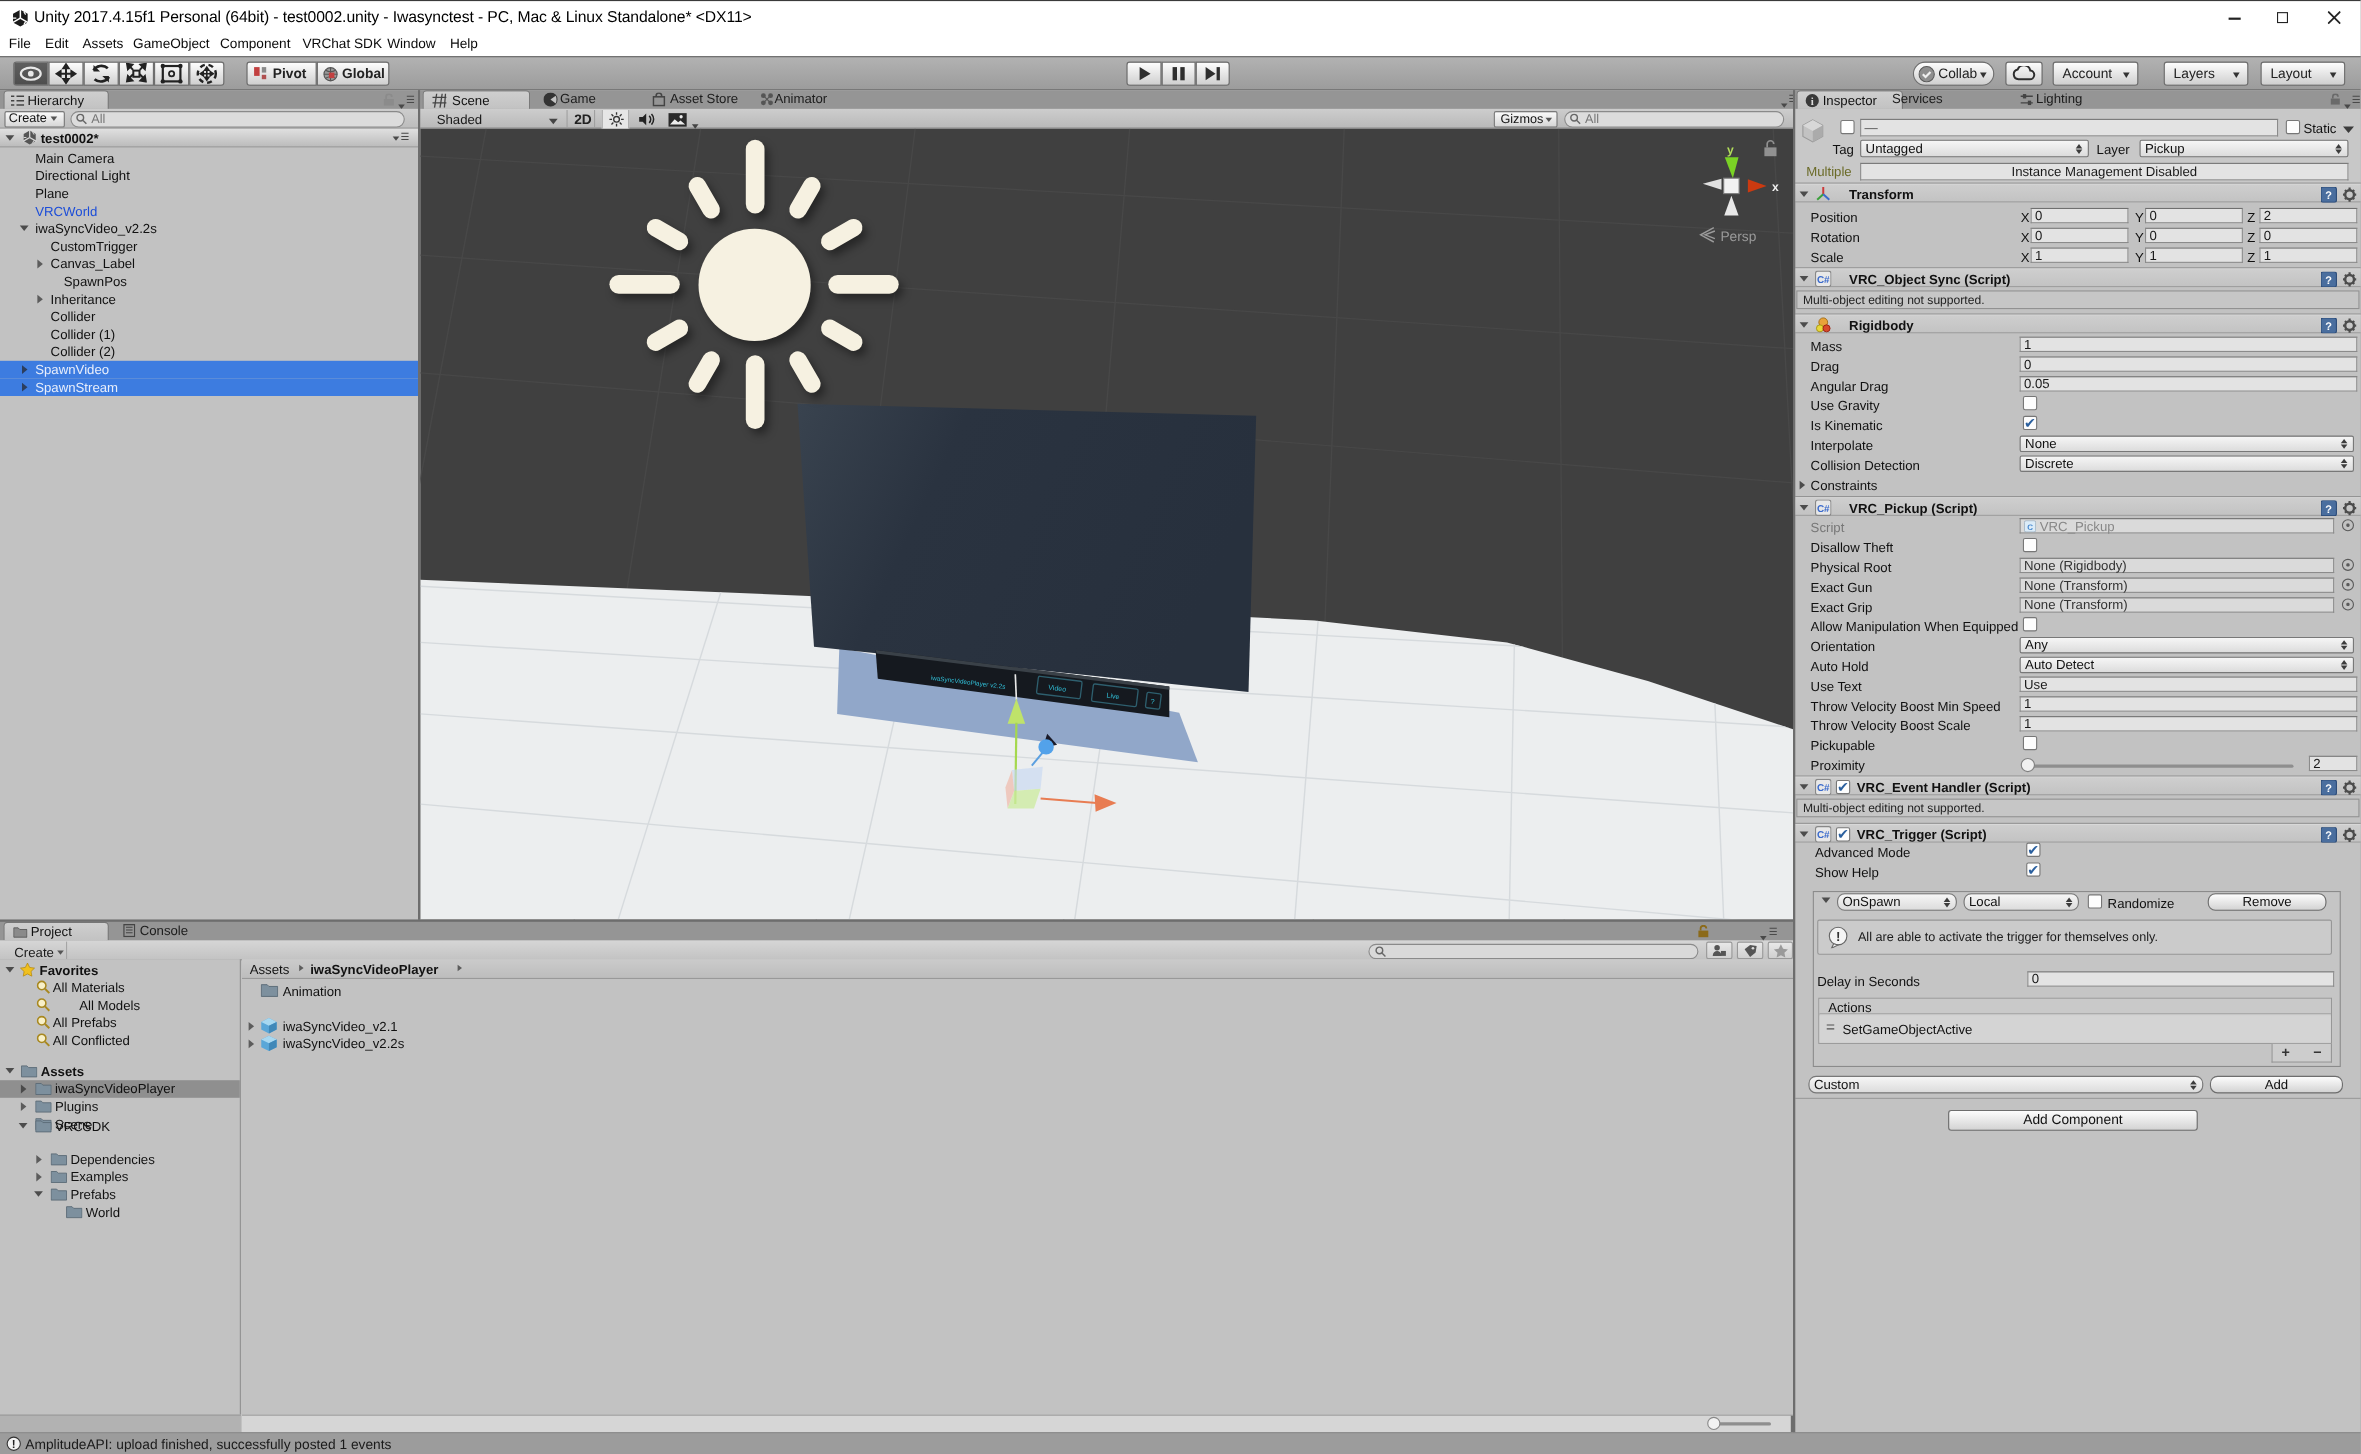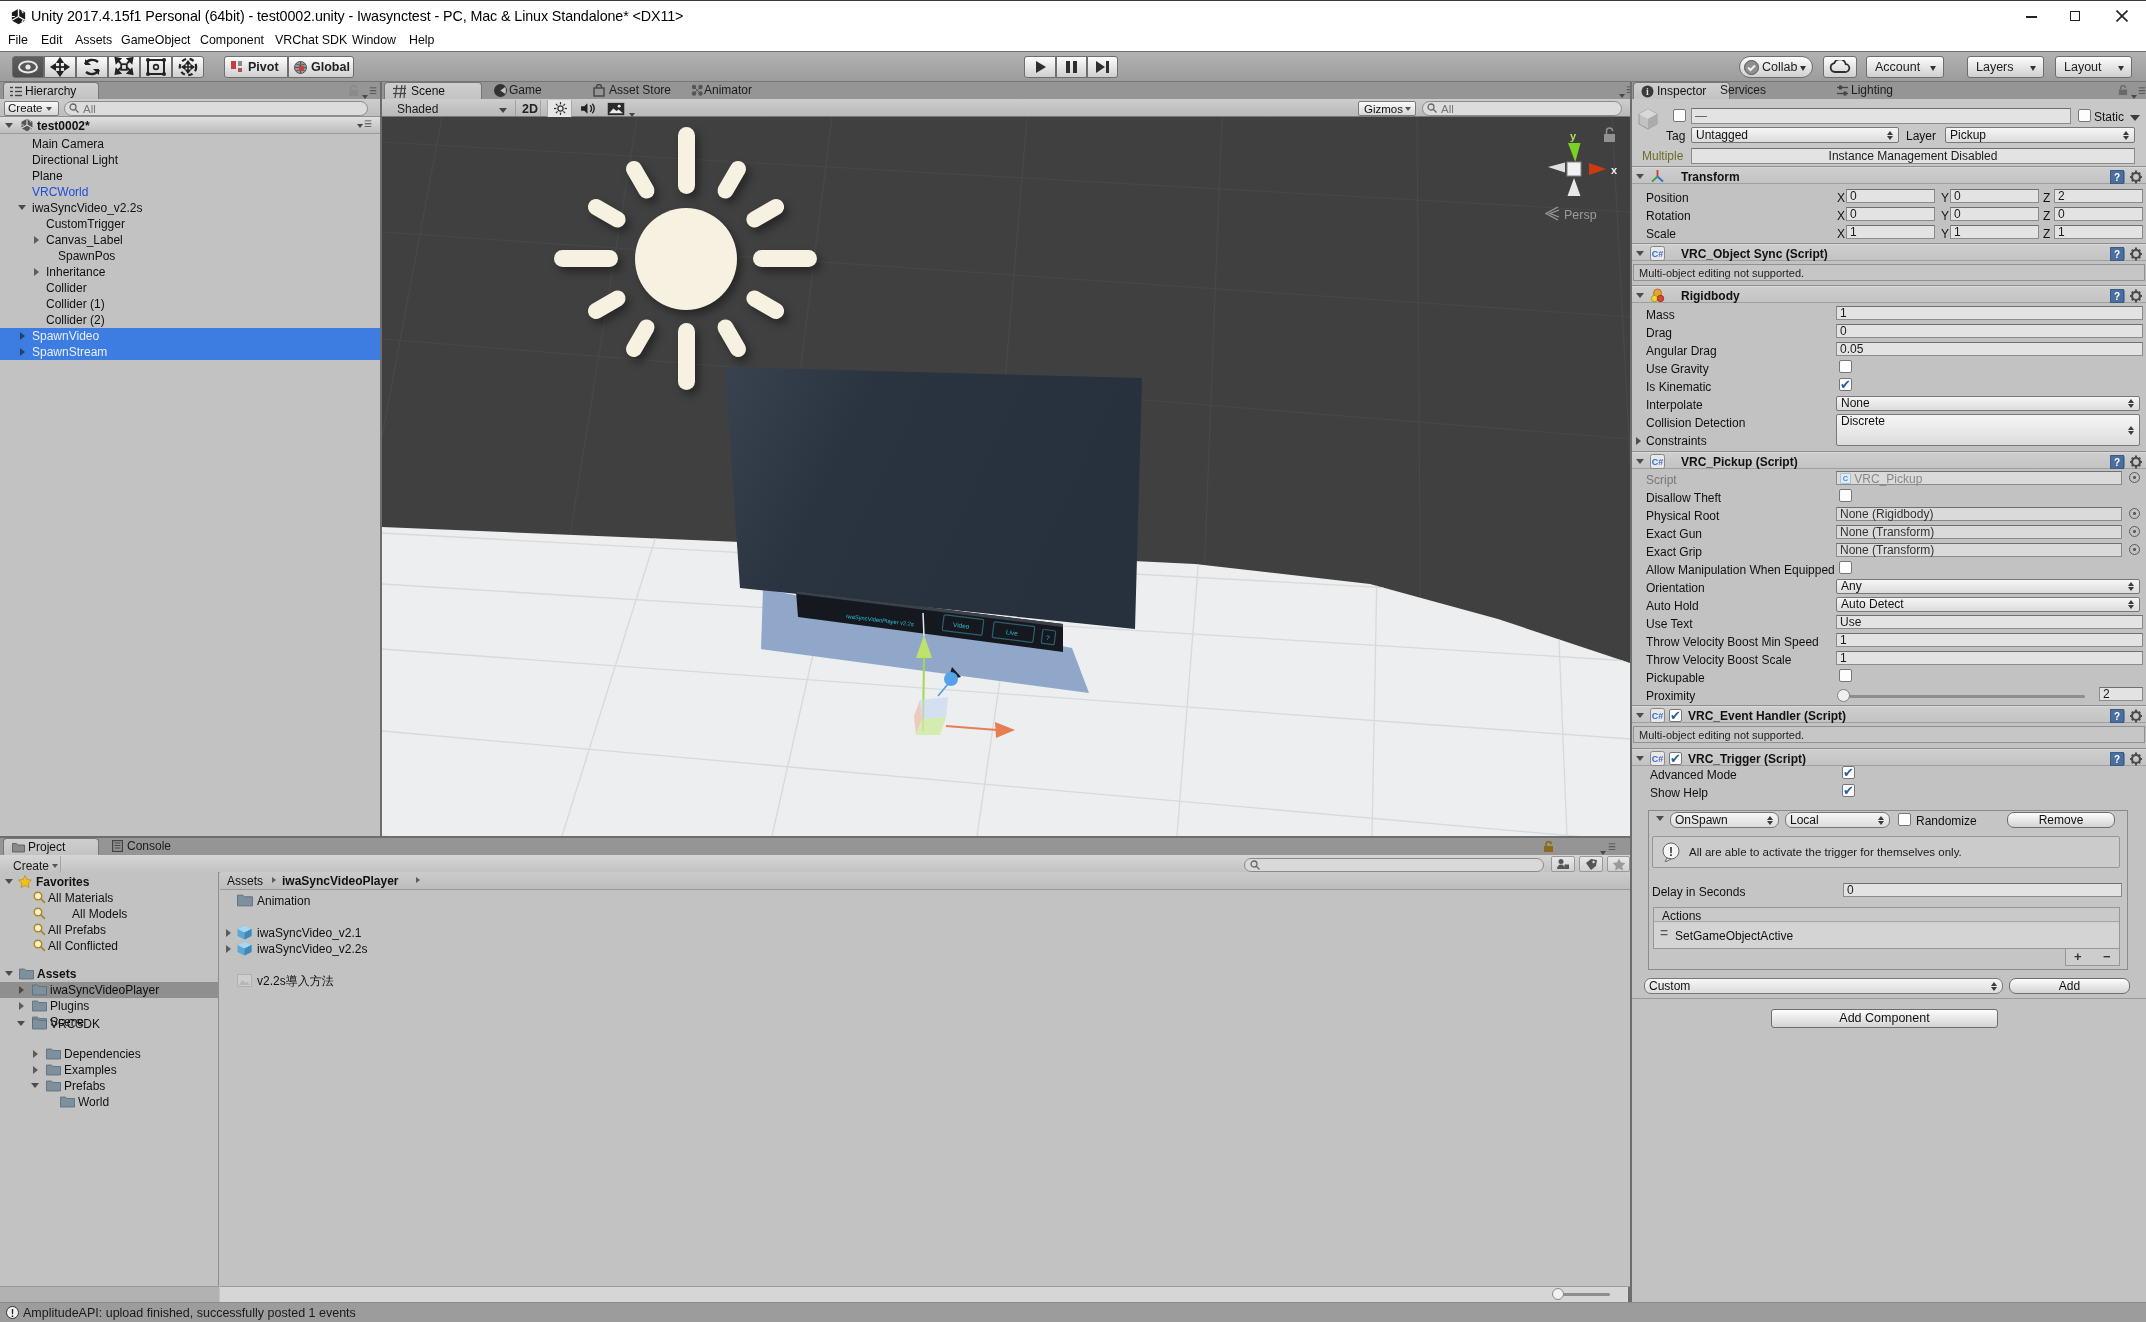--- a/index.html
+++ b/index.html
@@ -669,21 +669,21 @@
       <div class="field" style="left:204px;top:242px;width:307px;height:14px;line-height:13px">0</div>
     <div class="ilbl" style="top:262px">Angular Drag</div>
       <div class="field" style="left:204px;top:260px;width:307px;height:14px;line-height:13px">0.05</div>
     <div class="ilbl" style="top:280px">Use Gravity</div>
       <div class="chk" style="left:207px;top:278px"></div>
     <div class="ilbl" style="top:298px">Is Kinematic</div>
       <div class="chk on" style="left:207px;top:296px"></div>
     <div class="ilbl" style="top:316px">Interpolate</div>
       <div class="drop" style="left:204px;top:314px;width:304px;height:15px;line-height:13px">None<span class="ud"></span></div>
     <div class="ilbl" style="top:334px">Collision Detection</div>
-      <div class="drop" style="left:204px;top:332px;width:304px;height:32px;line-height:13px">Discrete<span class="ud"></span></div>
+      <div class="drop" style="left:204px;top:332px;width:304px;height:15px;line-height:13px">Discrete<span class="ud"></span></div>
     <div class="ilbl" style="top:352px;left:14px"><span class="tri-r" style="position:absolute;left:-10px;top:3px;border-left-width:5px;border-top-width:4px;border-bottom-width:4px;border-left-color:#4c4c4c"></span>Constraints</div>
 
     <div class="isep" style="top:369px"></div>
 
     <div class="chead" style="top:370px">
       <span class="tri-d" style="position:absolute;left:4px;top:6px;border-left-width:4px;border-right-width:4px;border-top-width:5px;border-top-color:#4c4c4c"></span>
       <svg width="15" height="15" viewBox="0 0 15 15" style="position:absolute;left:18px;top:1px">
           <rect x="0.5" y="0.5" width="14" height="14" rx="2" fill="#e8e8e8" stroke="#888"></rect>
           <text x="7.5" y="11" text-anchor="middle" fill="#3a6acc" font-size="9" font-weight="bold" font-family="Liberation Sans">C#</text>
         </svg>
@@ -976,26 +976,20 @@
             <polygon points="7.5,7.5 14.5,4 14.5,11 7.5,14.5" fill="#4088b8"></polygon>
           </svg>
         <span style="margin-left:37px">iwaSyncVideo_v2.1</span></div>
       <div class="hrow" style="top:69px"><span class="tri-r" style="position:absolute;left:6px;top:4px;border-left-width:5px;border-top-width:4px;border-bottom-width:4px;border-left-color:#5c5c5c"></span>
         <svg width="15" height="15" viewBox="0 0 15 15" style="position:absolute;left:17px;top:0px">
             <polygon points="7.5,0.5 14.5,4 14.5,11 7.5,14.5 0.5,11 0.5,4" fill="#5aa7d8"></polygon>
             <polygon points="7.5,0.5 14.5,4 7.5,7.5 0.5,4" fill="#a8d8f0"></polygon>
             <polygon points="7.5,7.5 14.5,4 14.5,11 7.5,14.5" fill="#4088b8"></polygon>
           </svg>
         <span style="margin-left:37px">iwaSyncVideo_v2.2s</span></div>
-      <div class="hrow" style="top:101px">
-        <svg width="15" height="13" viewBox="0 0 15 13" style="position:absolute;left:17px;top:1px;opacity:0.45">
-            <rect x="0.5" y="0.5" width="14" height="12" fill="#ddd" stroke="#999"></rect>
-            <path d="M1.5 11l4-5 3 3 1.5-1.5 3 3.5z" fill="#aaa"></path>
-          </svg>
-        <span style="margin-left:37px">v2.2s導入方法</span></div>
     </div>
 
     <div class="abs" style="left:0;top:448px;width:219px;height:16px;background:#b2b2b2;border-top:1px solid #9a9a9a"></div>
     <div class="abs" style="left:220px;top:448px;width:1410px;height:16px;background:#d6d6d6;border-top:1px solid #9a9a9a">
       <div class="abs" style="left:1334px;top:6px;width:56px;height:3px;background:#8e8e8e;border-radius:2px"></div>
       <div class="abs" style="left:1332px;top:1px;width:12px;height:12px;background:#f2f2f2;border:1px solid #888;border-radius:50%"></div>
       <div class="vline" style="left:1408px;top:0;width:2px;height:16px"></div>
     </div>
   </div>
 

